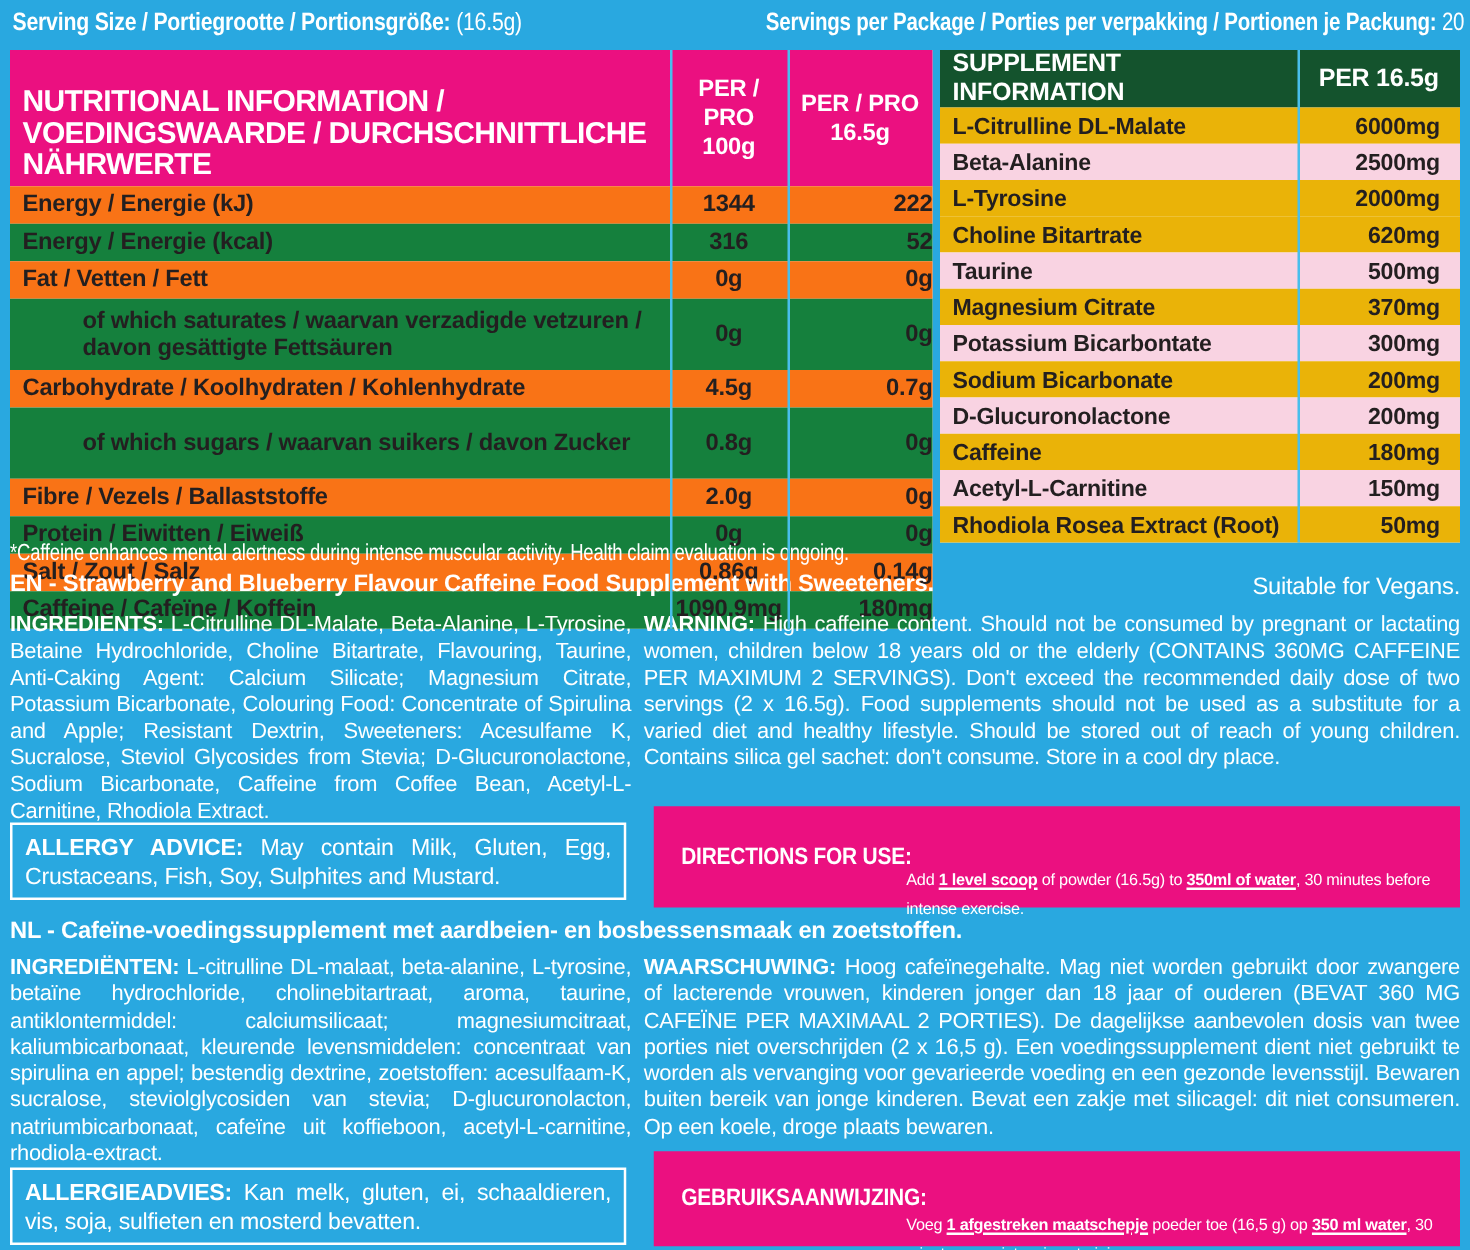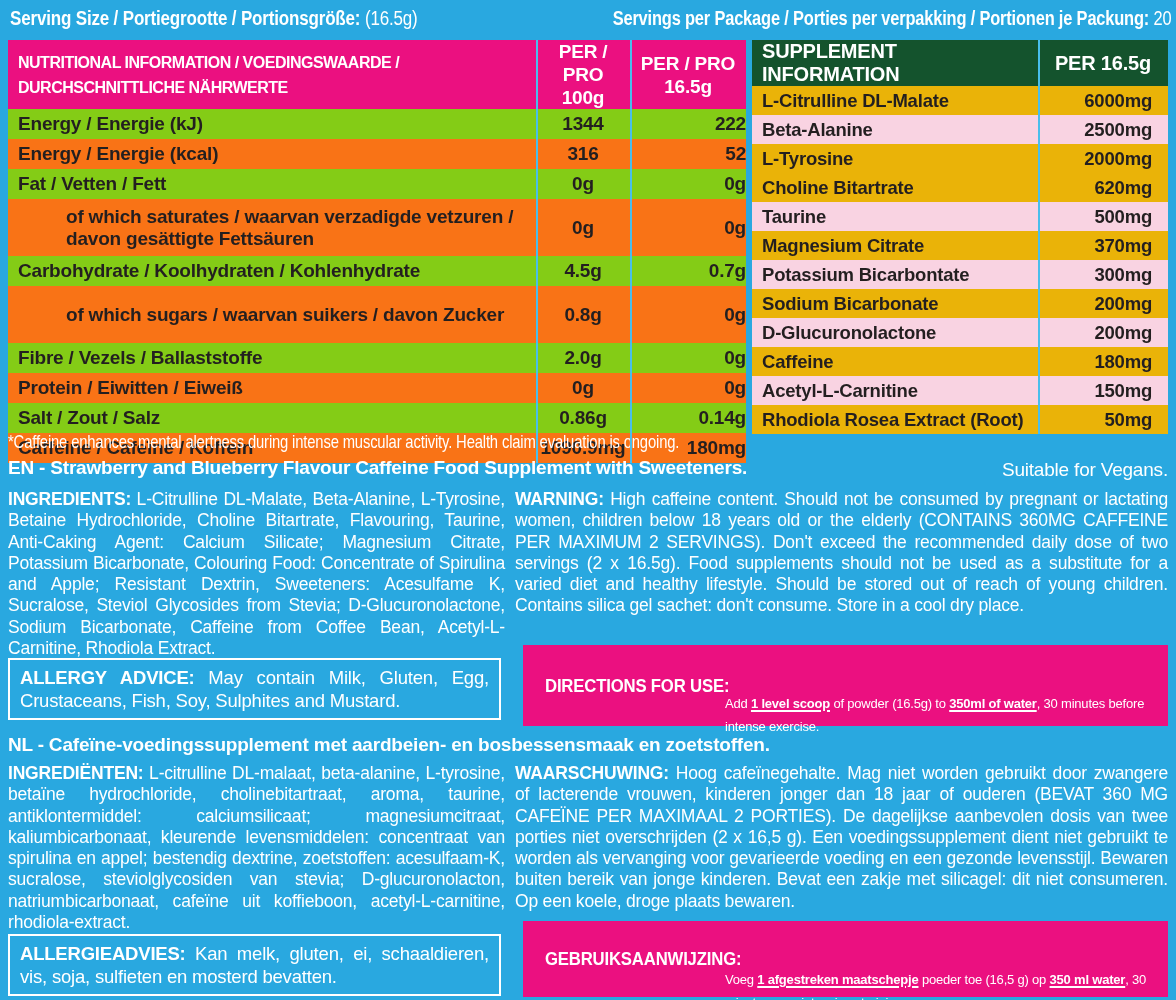--- a/index.html
+++ b/index.html
@@ -19,26 +19,26 @@
   
   .tablebox{position:absolute;background:#fff;color:#231F20;}
   .nutri{left:8px;top:40px;width:738px;}
   .supp{left:752px;top:40px;width:416px;}
   .tbl-inner{position:relative;}
   .vdiv{position:absolute;top:0;bottom:0;width:2px;background:#49BEEC;z-index:5;}
   .nutri .d1{left:528px;}
   .nutri .d2{left:622px;}
   .supp .d1{left:286px;}
   .nt-header{display:flex;background:#EB1080;color:#fff;font-weight:bold;min-height:60px;}
-  .nt-title{flex:1;font-size:16px;line-height:25px;letter-spacing:-0.5px;padding:5px 4px 5px 10px;display:flex;align-items:center;}
+  .nt-title{flex:1;font-size:24px;line-height:25px;letter-spacing:-0.5px;padding:5px 4px 5px 10px;display:flex;align-items:center;margin-top:24px;}
   .nt-hcol{width:94px;text-align:center;font-size:19px;line-height:23px;display:flex;flex-direction:column;justify-content:center;}
   .nt-hcol.c2{width:116px;}
   .nt-row{display:flex;align-items:center;min-height:30px;font-weight:bold;font-size:19px;}
-  .nt-row.base{background:#84cc16;}
-  .nt-row.alt{background:#f97316;}
+  .nt-row.base{background:#f97316;}
+  .nt-row.alt{background:#15803d;}
   .nt-row.indent{min-height:57px;padding-left:28px;}
   .nt-row .nt-label{flex:1;padding:3px 6px 3px 10px;line-height:22px;}
   .nt-row.indent .nt-label{padding-left:30px;}
   .nt-v1{width:94px;text-align:center;}
   .nt-v2{width:116px;text-align:right;}
   .sp-header{display:flex;background:#14532d;color:#fff;font-weight:bold;min-height:33px;align-items:center;font-size:20px;}
   .sp-title{flex:1;padding-left:10px;}
   .sp-hcol{width:130px;text-align:center;}
   .sp-row{display:flex;align-items:center;min-height:29px;font-weight:bold;font-size:18.5px;}
   .sp-row.base{background:#eab308;}

